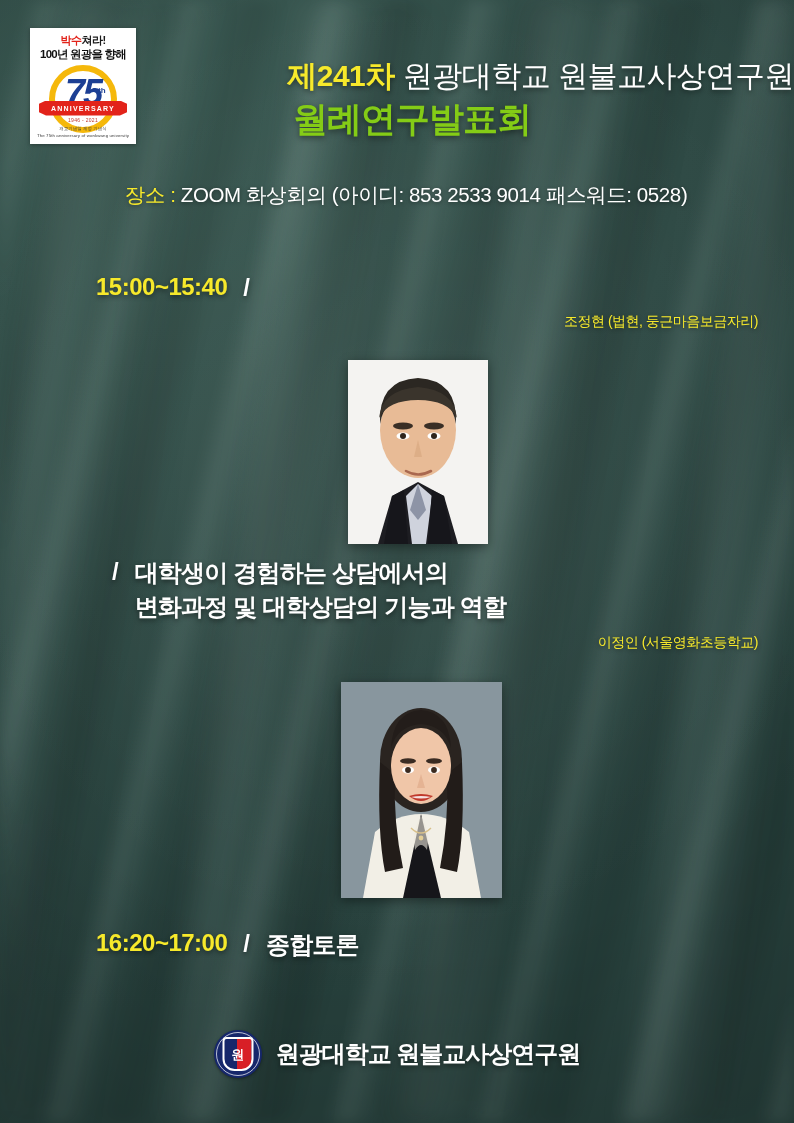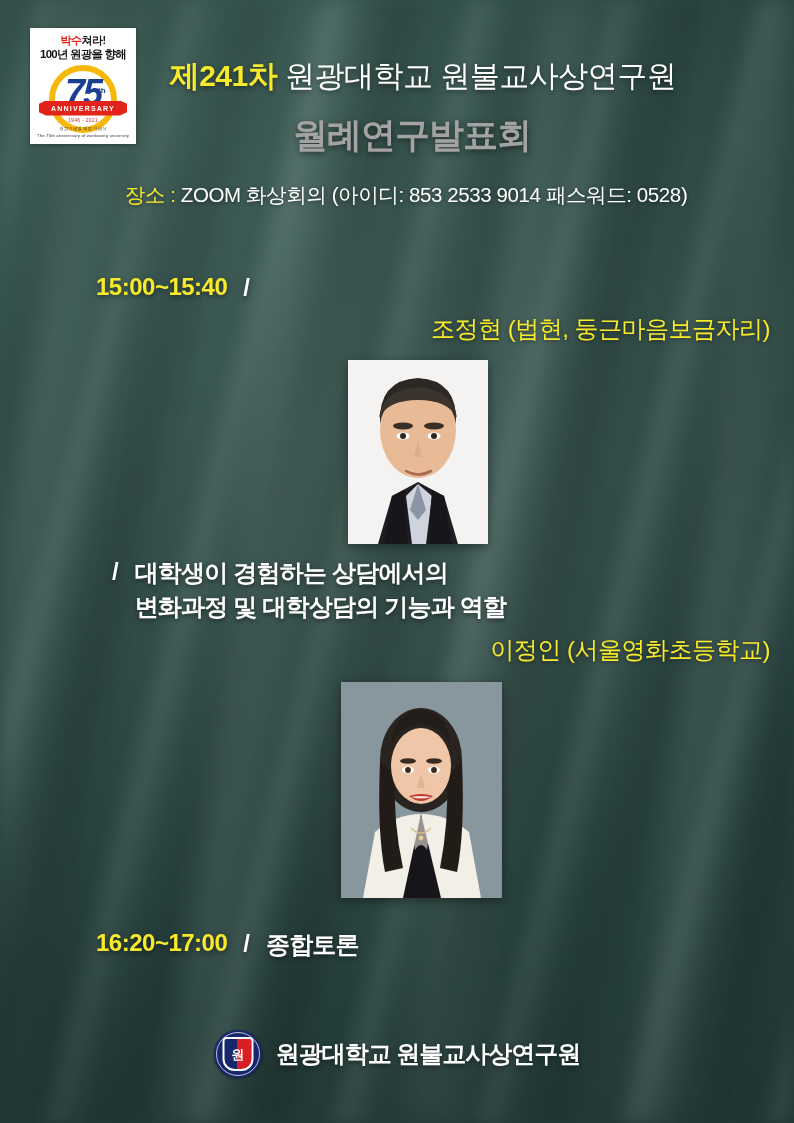--- a/index.html
+++ b/index.html
@@ -103,25 +103,26 @@
     position:absolute;left:0;right:0;bottom:5px;text-align:center;
     font-size:4.4px;color:#3a3a3a;line-height:1.45;letter-spacing:.1px;
   }
 
   
   .title-wrap{position:absolute;left:0;right:0;top:58px;text-align:center;}
   .title-line1{
     font-size:30px;line-height:1.18;letter-spacing:-0.5px;color:#ffffff;
     text-shadow:0 2px 5px rgba(0,0,0,.45);
     padding-left:52px;
+    text-align:right;
   }
   .title-line1 .hl{color:#f7e92b;font-weight:bold;}
   .title-line2{
-    margin-top:19px;font-size:35px;font-weight:bold;letter-spacing:-1px;
-    color:#a3a3a3;text-shadow:0 2px 6px rgba(0,0,0,.5);
+    margin-top:3px;font-size:35px;font-weight:bold;letter-spacing:-1px;
+    color:#84cc16;text-shadow:0 2px 6px rgba(0,0,0,.5);
     padding-left:30px;
   }
 
   
   .info{
     position:absolute;left:0;right:0;top:180px;text-align:center;
     color:#ffffff;font-size:20.5px;line-height:1.5;letter-spacing:-0.4px;
     text-shadow:0 1px 4px rgba(0,0,0,.45);
     padding-left:18px;
   }
@@ -141,22 +142,22 @@
   .sslash{
     font-size:24px;font-weight:bold;color:#ffffff;margin:0 16px;
     text-shadow:0 2px 5px rgba(0,0,0,.45);line-height:1.3;
   }
   .stitle{
     font-size:24px;font-weight:bold;color:#ffffff;letter-spacing:-0.8px;
     text-shadow:0 2px 5px rgba(0,0,0,.5);line-height:1.42;
     text-align:left;
   }
   .sspeaker{
-    text-align:right;padding-right:24px;margin-top:10px;
-    font-size:24px;color:#f7e92b;letter-spacing:-0.5px;
+    text-align:right;padding-right:36px;margin-top:10px;
+    font-size:14px;color:#f7e92b;letter-spacing:-0.5px;
     text-shadow:0 1px 4px rgba(0,0,0,.45);
   }
 
   
   .photo{position:absolute;overflow:hidden;box-shadow:0 3px 10px rgba(0,0,0,.4);}
   .photo1{left:348px;top:360px;width:140px;height:184px;background:#f2f2f2;}
   .photo2{left:341px;top:682px;width:161px;height:216px;background:#8d9ba3;}
   .ph-svg{display:block;width:100%;height:100%;}
 
   

